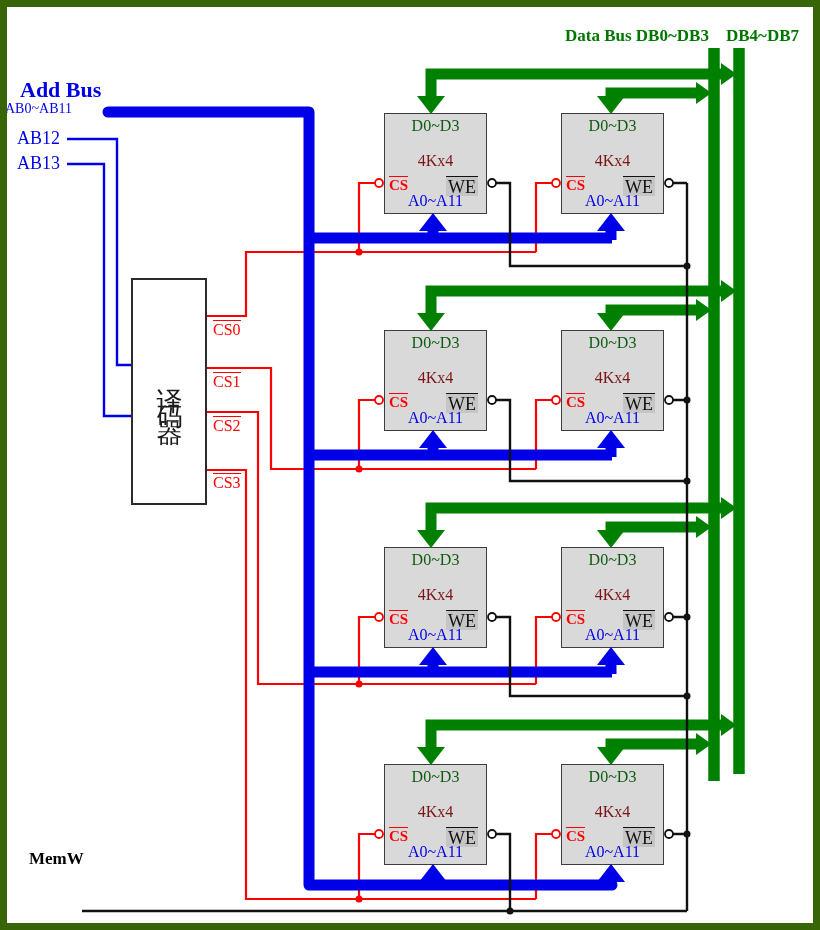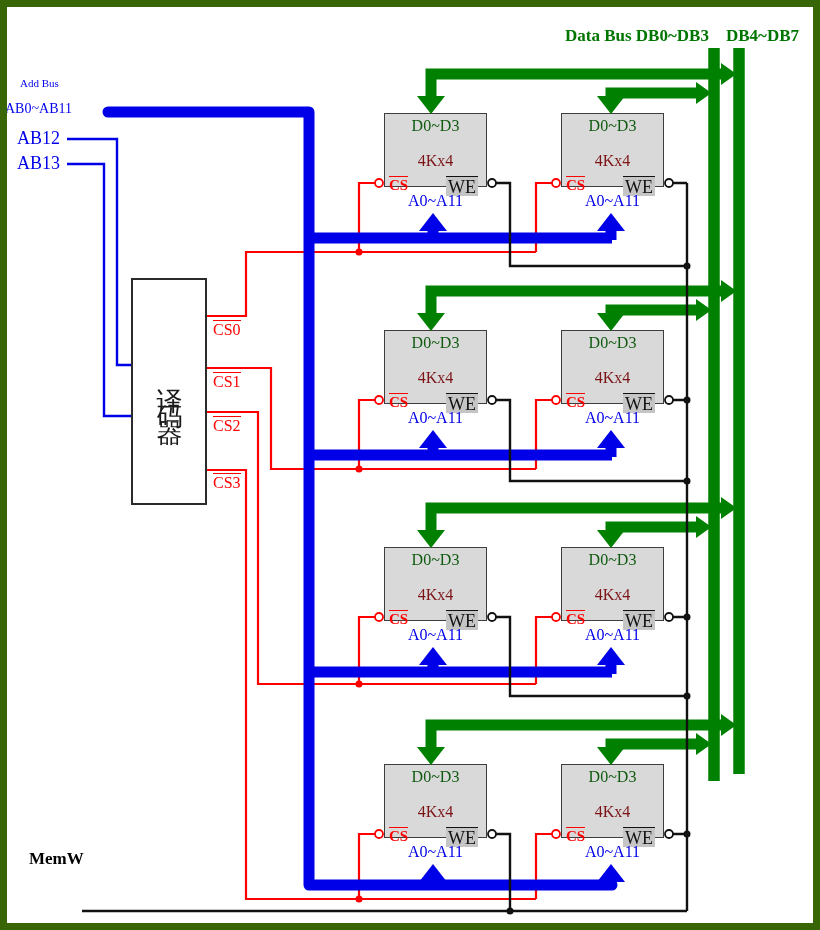--- a/index.html
+++ b/index.html
@@ -20,21 +20,21 @@
             stroke-linejoin:round;}
   .bus-blue-main{stroke-linecap:round;}
   .arrow-blue{fill:var(--address-bus);stroke:none;}
   .wire-blue-thin{stroke:var(--address-bus);stroke-width:2.4;fill:none;}
   .dot-red{fill:var(--chip-select);}
   .dot-black{fill:var(--write-line);}
   .pin-red{fill:#fff;stroke:var(--chip-select);stroke-width:1.8;}
   .pin-black{fill:#fff;stroke:var(--write-line);stroke-width:1.8;}
 
   
-  .chip{position:absolute;width:103px;height:74px;box-sizing:border-box;
+  .chip{position:absolute;width:103px;height:101px;box-sizing:border-box;
         background:var(--chip-fill);border:1.5px solid var(--chip-border);
         z-index:10;}
   .chip > div{position:absolute;line-height:1;}
   .chip-d{top:4px;left:0;width:100%;text-align:center;font-size:16px;
           color:var(--chip-d);}
   .chip-cap{top:39px;left:0;width:100%;text-align:center;font-size:16px;
           color:var(--chip-cap);}
   .chip-cs{left:4px;top:62px;font-size:15px;color:var(--chip-select);
           border-top:1.6px solid var(--chip-select);padding-top:1px;font-weight:bold;}
   .chip-we{right:8px;top:62px;font-size:18px;color:#111;
@@ -45,21 +45,21 @@
 
   
   .decoder{position:absolute;left:131px;top:278px;width:76px;height:227px;
           box-sizing:border-box;background:#fff;border:2px solid #2b2b2b;
           display:flex;align-items:center;justify-content:center;z-index:10;}
   .decoder-label{writing-mode:vertical-lr;text-orientation:upright;
           font-size:26px;letter-spacing:16px;color:#1a1a1a;line-height:1;}
 
   
   .lbl{position:absolute;line-height:1.05;z-index:30;white-space:nowrap;}
-  .lbl-addbus{left:20px;top:78px;font-size:11px;font-weight:normal;
+  .lbl-addbus{left:20px;top:78px;font-size:22px;font-weight:bold;
           color:var(--address-bus);}
   .lbl-ab0{left:5px;top:102px;font-size:14px;color:var(--address-bus);}
   .lbl-ab12{left:17px;top:129px;font-size:18px;color:var(--address-bus);}
   .lbl-ab13{left:17px;top:154px;font-size:18px;color:var(--address-bus);}
   .lbl-db-left{left:565px;top:27px;font-size:17px;font-weight:bold;
           color:var(--data-bus-text);}
   .lbl-db-right{left:726px;top:27px;font-size:17px;font-weight:bold;
           color:var(--data-bus-text);}
   .lbl-memw{left:29px;top:850px;font-size:17px;font-weight:bold;color:#000;}
   .lbl-cs{left:213px;font-size:16px;color:var(--chip-select);

